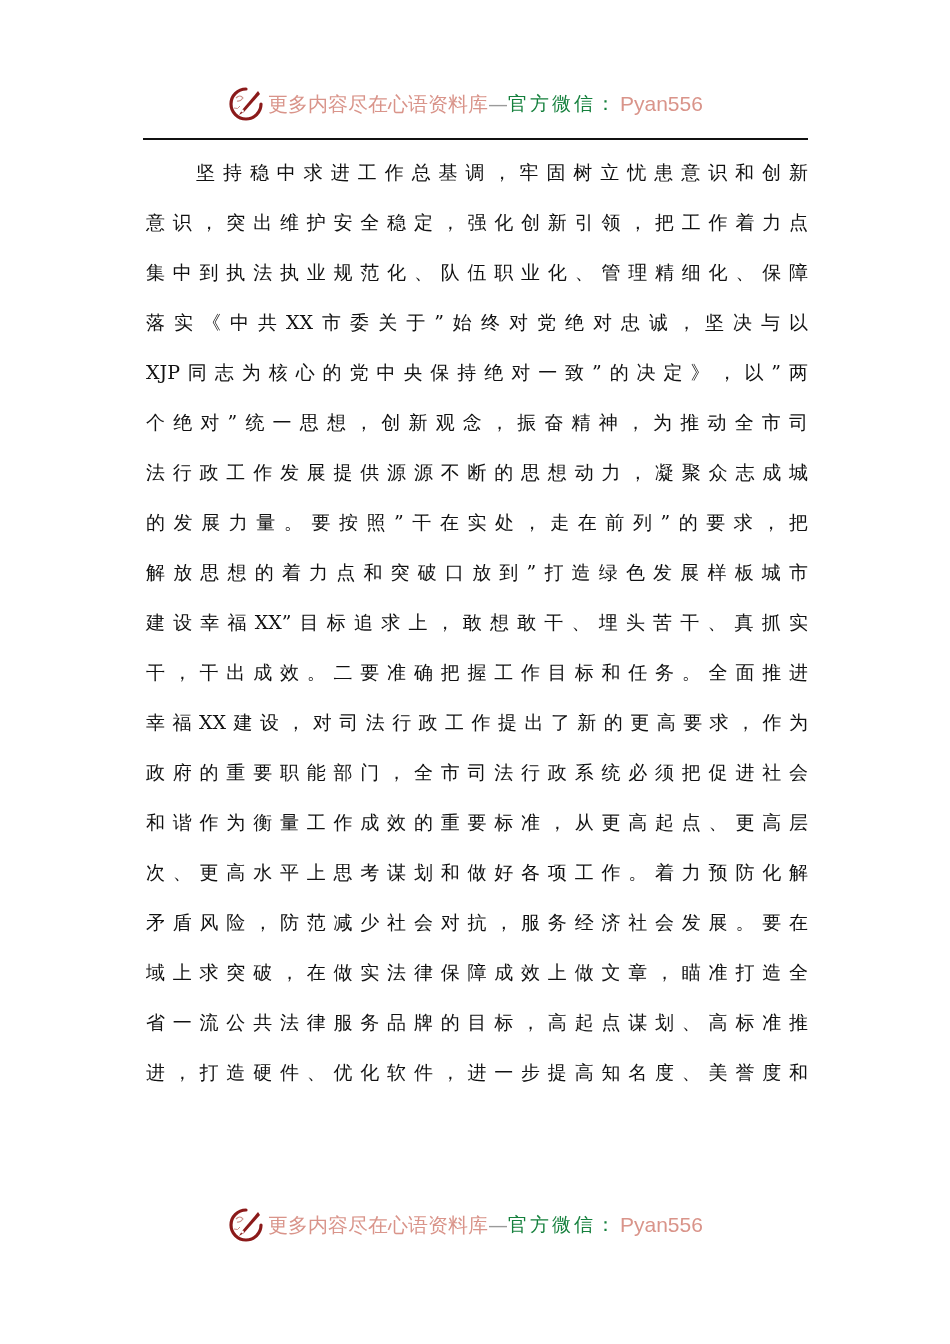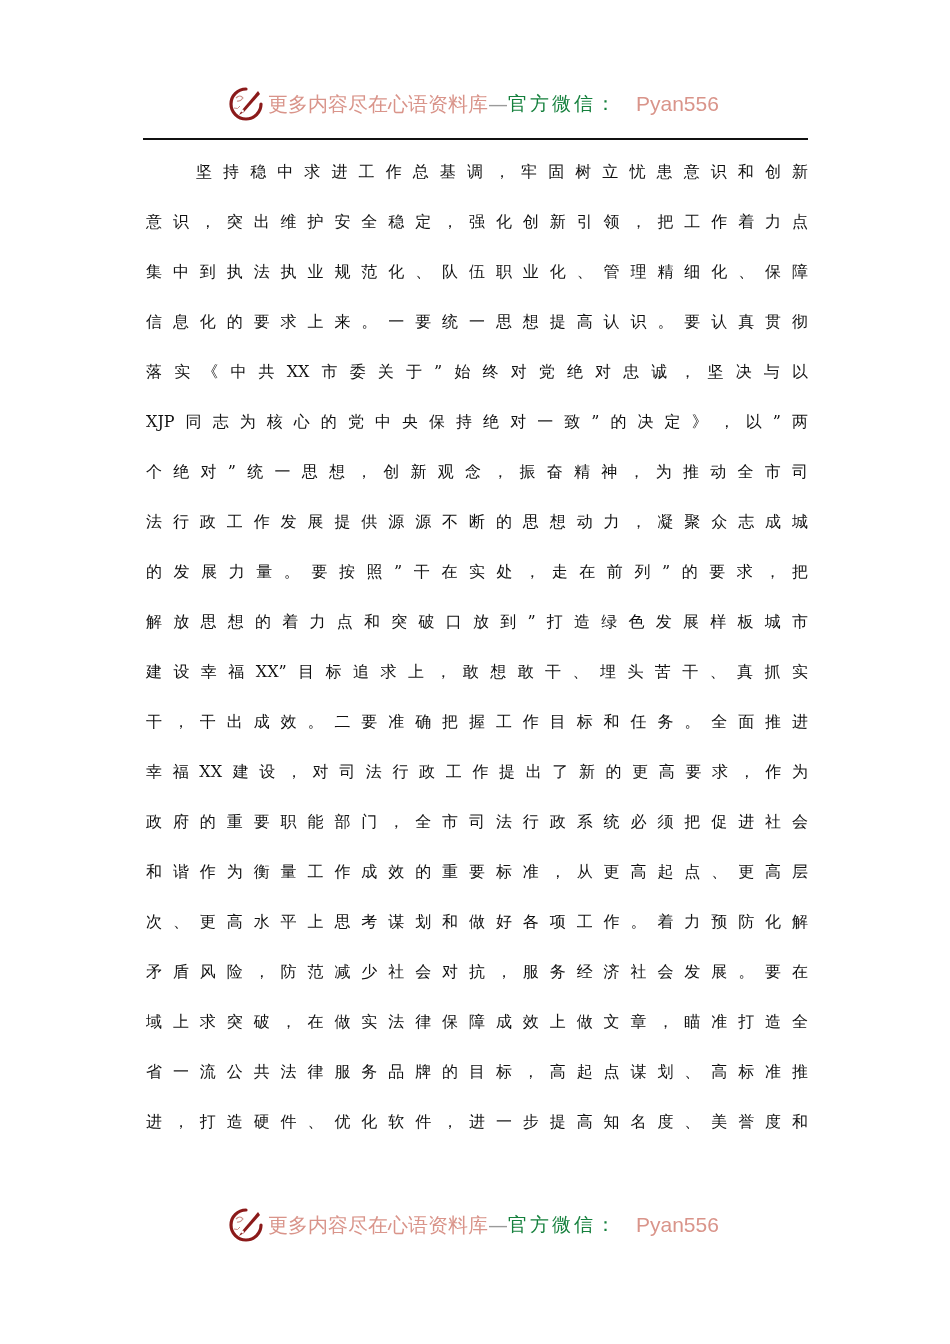--- a/index.html
+++ b/index.html
@@ -46,41 +46,41 @@
     .wm-mid {
       font-family: "DejaVu Serif", serif;
       font-size: 19px;
       color: #15803d;
       letter-spacing: 3px;
     }
     .wm-id {
       font-family: "Liberation Sans", sans-serif;
       font-size: 21px;
       color: #d9948a;
-      margin-left: 18px;
+      margin-left: 2px;
     }
     .header-rule {
       position: absolute;
       left: 143px;
       top: 138px;
       width: 665px;
       height: 2px;
       background: #111;
     }
     .doc-body {
       position: absolute;
       left: 146px;
       top: 153px;
       width: 662px;
     }
     .doc-line {
       height: 50px;
       line-height: 38px;
       font-family: "DejaVu Serif", serif;
-      font-size: 16px;
+      font-size: 19px;
       color: #111;
       white-space: nowrap;
       text-align: justify;
       text-align-last: justify;
       letter-spacing: 0;
     }
     .doc-line.indent {
       padding-left: 50px;
     }
   </style>
@@ -100,21 +100,20 @@
   <span class="wm-mid">官方微信：</span>
   <span class="wm-id">Pyan556</span>
 </div>
 
 <div class="header-rule"></div>
 
 <div class="doc-body">
   <div class="doc-line indent">坚持稳中求进工作总基调，牢固树立忧患意识和创新</div>
   <div class="doc-line">意识，突出维护安全稳定，强化创新引领，把工作着力点</div>
   <div class="doc-line">集中到执法执业规范化、队伍职业化、管理精细化、保障</div>
-  <div class="doc-line">信息化的要求上来。一要统一思想提高认识。要认真贯彻</div>
   <div class="doc-line">落实《中共XX市委关于”始终对党绝对忠诚，坚决与以</div>
   <div class="doc-line">XJP同志为核心的党中央保持绝对一致”的决定》，以”两</div>
   <div class="doc-line">个绝对”统一思想，创新观念，振奋精神，为推动全市司</div>
   <div class="doc-line">法行政工作发展提供源源不断的思想动力，凝聚众志成城</div>
   <div class="doc-line">的发展力量。要按照”干在实处，走在前列”的要求，把</div>
   <div class="doc-line">解放思想的着力点和突破口放到”打造绿色发展样板城市</div>
   <div class="doc-line">建设幸福XX”目标追求上，敢想敢干、埋头苦干、真抓实</div>
   <div class="doc-line">干，干出成效。二要准确把握工作目标和任务。全面推进</div>
   <div class="doc-line">幸福XX建设，对司法行政工作提出了新的更高要求，作为</div>
   <div class="doc-line">政府的重要职能部门，全市司法行政系统必须把促进社会</div>

